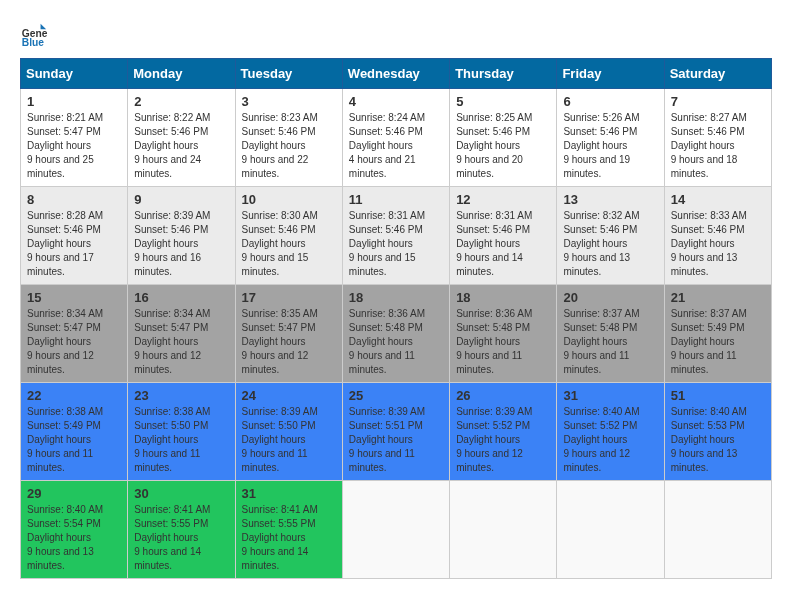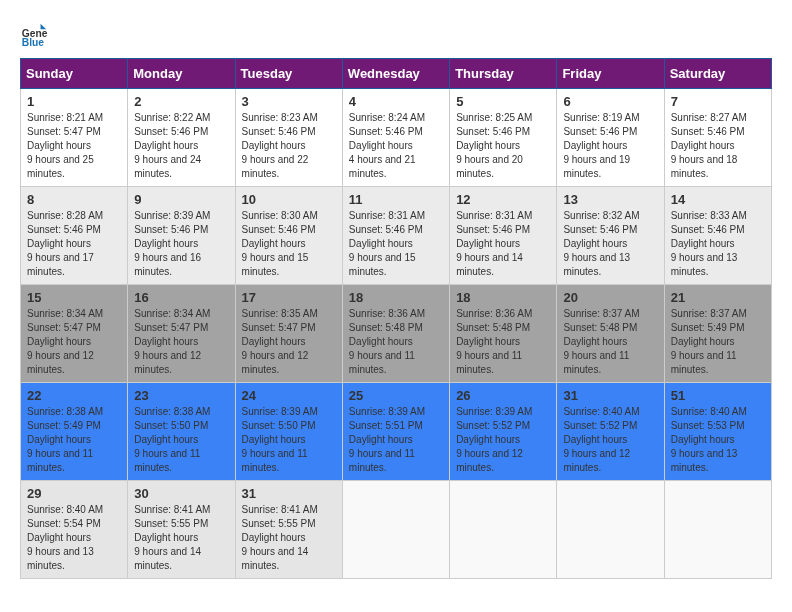--- a/index.html
+++ b/index.html
@@ -36,21 +36,21 @@
     .location-title {
       font-size: 15px;
       color: #555;
     }
     .calendar {
       width: 100%;
       border-collapse: collapse;
       border: 1px solid #ccc;
     }
     .calendar th {
-      background-color: #701a75;
+      background-color: #0369a1;
       color: #fff;
       font-size: 13px;
       font-weight: bold;
       padding: 7px 5px;
       text-align: left;
       border: 1px solid #1e5a9a;
     }
     .calendar td {
       vertical-align: top;
       padding: 5px 6px;
@@ -76,21 +76,21 @@
       color: #333;
     }
     .empty-cell {
       background: #f9f9f9 !important;
     }
     
     .calendar tbody tr:nth-child(1) td { background: #fff; }
     .calendar tbody tr:nth-child(2) td { background: #ebebeb; }
     .calendar tbody tr:nth-child(3) td { background: #a3a3a3; }
     .calendar tbody tr:nth-child(4) td { background: #3b82f6; }
-    .calendar tbody tr:nth-child(5) td { background: #e5e5e5; }
+    .calendar tbody tr:nth-child(5) td { background: #22c55e; }
     .calendar tbody tr:nth-child(6) td { background: #ebebeb; }
   </style>
 </head>
 <body>
 
 <div class="header">
   <div class="logo">
     <svg class="logo-icon" viewBox="0 0 30 30">
       <text x="2" y="18" font-size="11" font-weight="bold" fill="#333">General</text>
       <text x="2" y="28" font-size="11" font-weight="bold" fill="#1a73b5">Blue</text>
@@ -162,21 +162,21 @@
         <div class="day-info">
           <span>Sunrise: 8:25 AM</span><br>
           <span>Sunset: 5:46 PM</span><br>
           <span>Daylight hours</span><br>
           <span>9 hours and 20 minutes.</span>
         </div>
       </td>
         <td>
         <span class="day-number">6</span>
         <div class="day-info">
-          <span>Sunrise: 8:19 AM</span><br>
+          <span>Sunrise: 5:26 AM</span><br>
           <span>Sunset: 5:46 PM</span><br>
           <span>Daylight hours</span><br>
           <span>9 hours and 19 minutes.</span>
         </div>
       </td>
         <td>
         <span class="day-number">7</span>
         <div class="day-info">
           <span>Sunrise: 8:27 AM</span><br>
           <span>Sunset: 5:46 PM</span><br>

